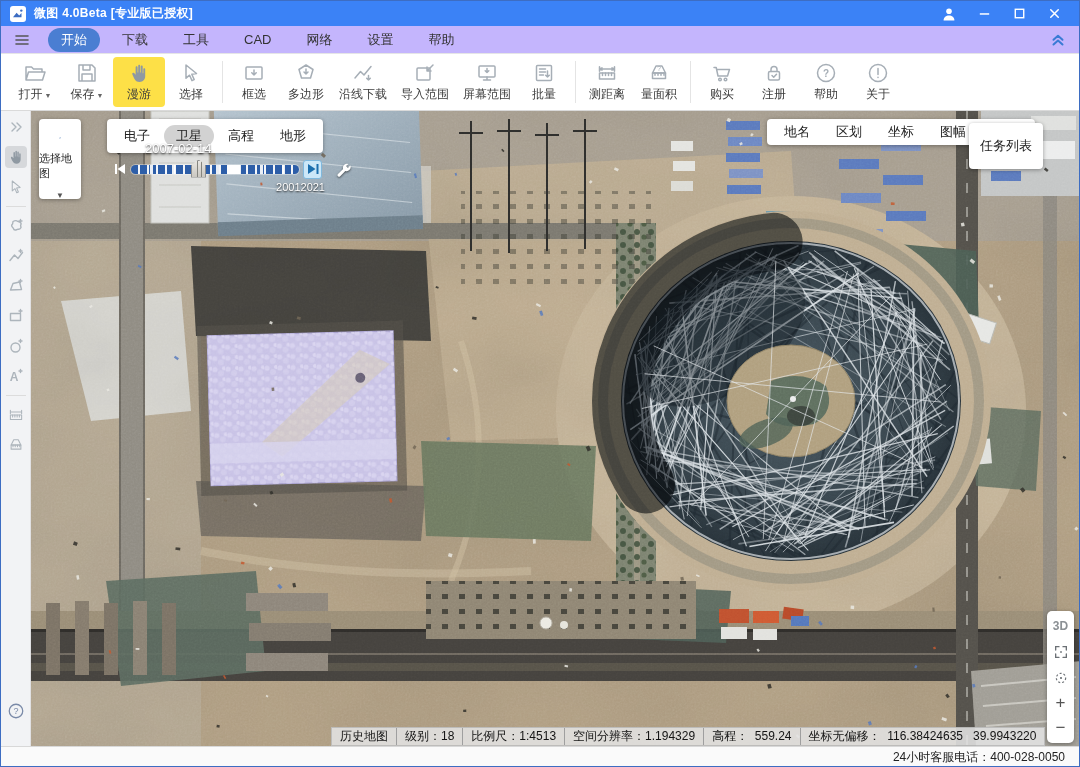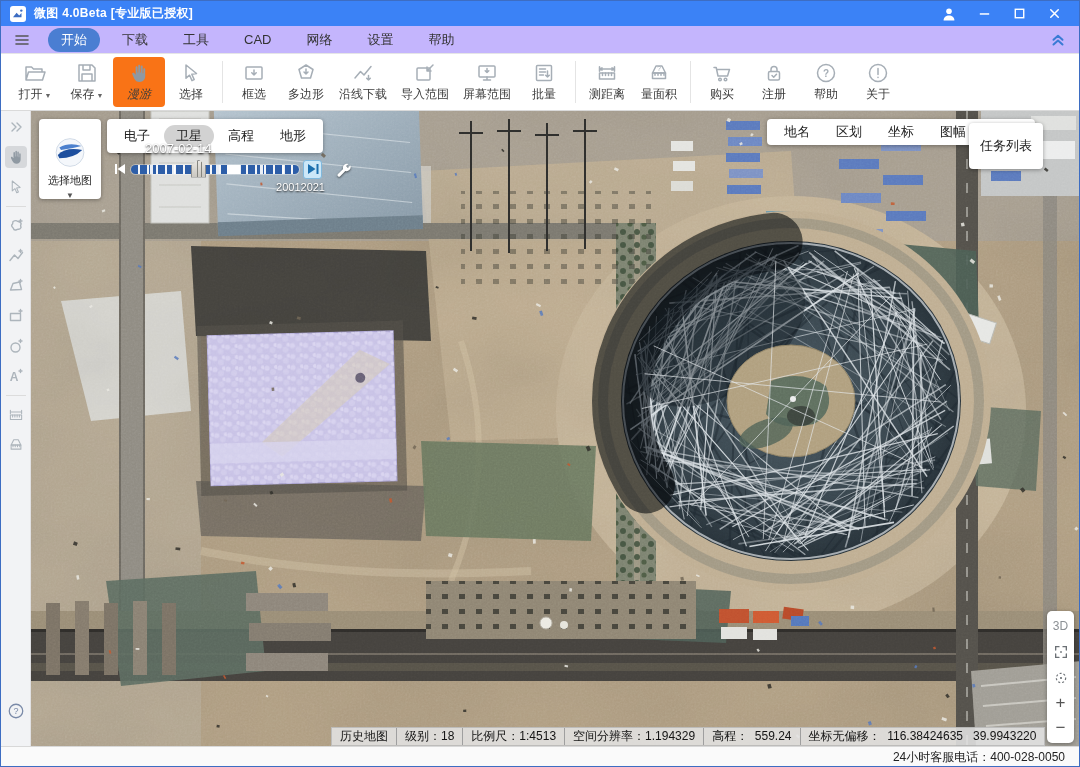--- a/index.html
+++ b/index.html
@@ -20,21 +20,21 @@
   .menu-item { font-size:13px; color:#333; padding:3px 13px; border-radius:12px; cursor:pointer; white-space:nowrap; }
   .menu-item.active { background:#4a7ed2; color:#fff; }
   .collapse-btn { margin-left:auto; cursor:pointer; display:flex; }
 
   
   .toolbar { height:57px; background:#fff; border-bottom:1px solid #dadada;
              display:flex; align-items:center; padding:0 8px; }
   .tool { width:52px; height:50px; display:flex; flex-direction:column; align-items:center;
           justify-content:center; gap:1px; border-radius:4px; cursor:pointer; flex:0 0 auto; }
   .tool.wide { width:62px; }
-  .tool.active { background:#f97316;font-style:italic; }
+  .tool.active { background:#fde047; }
   .tool .lbl { font-size:12px; color:#3c3c3c; white-space:nowrap; }
   .tool .caret { font-size:7px; color:#666; margin-left:2px; }
   .tool svg { width:24px; height:24px; display:block; }
   .tdiv { width:1px; height:42px; background:#e4e4e4; margin:0 5px; flex:0 0 auto; }
 
   
   .main { display:flex; height:635px; }
   .sidebar { width:30px; background:#f2f3f5; border-right:1px solid #e1e1e3;
              display:flex; flex-direction:column; align-items:center; padding-top:5px;
              gap:8px; position:relative; flex:0 0 auto; }
@@ -43,22 +43,22 @@
   .sicon.active { background:#d6d8db; border-radius:4px; }
   .sdiv { width:20px; height:1px; background:#dcdcdc; }
   .sicon.help { position:absolute; bottom:24px; }
 
   .map { position:relative; width:1050px; height:635px; overflow:hidden; background:#b2a084; }
   .scene { position:absolute; left:0; top:0; }
 
   
   .card { position:absolute; background:#fff; border-radius:4px;
           box-shadow:0 1px 4px rgba(0,0,0,.35); }
-  .picker { left:8px; top:8px; width:62px; height:80px; display:flex; flex-direction:column;
-            align-items:center; padding-top:18px; gap:5px; cursor:pointer; }
+  .picker { left:8px; top:8px; width:42px; height:80px; display:flex; flex-direction:column;
+            align-items:center; padding-top:18px; gap:12px; cursor:pointer; }
   .picker .plbl { font-size:11px; color:#222; }
   .picker .pcaret { font-size:8px; color:#555; line-height:6px; }
 
   .layerbar { left:76px; top:8px; height:34px; display:flex; align-items:center; padding:0 5px; gap:2px; }
   .ltab { font-size:13px; color:#222; padding:2px 12px; border-radius:12px; cursor:pointer; white-space:nowrap; }
   .ltab.sel { background:#d2d2d2; }
 
   .infobar { left:736px; top:8px; height:26px; display:flex; align-items:center; padding:0 5px; gap:2px; }
   .task { left:938px; top:12px; width:74px; height:46px; display:flex; align-items:center;
           justify-content:center; font-size:13px; color:#222; cursor:pointer; }
@@ -86,21 +86,21 @@
   .tl-years { display:flex; justify-content:flex-end; width:212px; font-size:11px;
               margin-top:2px; text-shadow:0 1px 2px rgba(0,0,0,.9); }
   .wrench { margin-left:9px; cursor:pointer; display:flex;
             filter:drop-shadow(0 1px 1px rgba(0,0,0,.6)); }
 
   
   .navstrip { position:absolute; left:1016px; top:500px; width:27px; height:132px;
               background:#fff; border-radius:5px; box-shadow:0 1px 4px rgba(0,0,0,.35);
               display:flex; flex-direction:column; align-items:center;
               justify-content:space-around; padding:3px 0; }
-  .nav3d { font-size:12px; color:#8b9094; font-weight:normal; cursor:pointer; }
+  .nav3d { font-size:12px; color:#8b9094; font-weight:bold; cursor:pointer; }
   .navstrip .nbtn { cursor:pointer; display:flex; }
   .zoomtxt { font-size:17px; color:#555; line-height:14px; cursor:pointer; }
 
   
   .statusbar { position:absolute; left:300px; top:616px; height:19px;
                background:rgba(226,226,226,.88); display:flex; align-items:center;
                font-size:12px; color:#141414; border:1px solid rgba(150,150,150,.45); }
   .seg { padding:0 8px; white-space:pre; border-left:1px solid #9f9f9f; line-height:17px; }
   .seg:first-child { border-left:none; }
 

